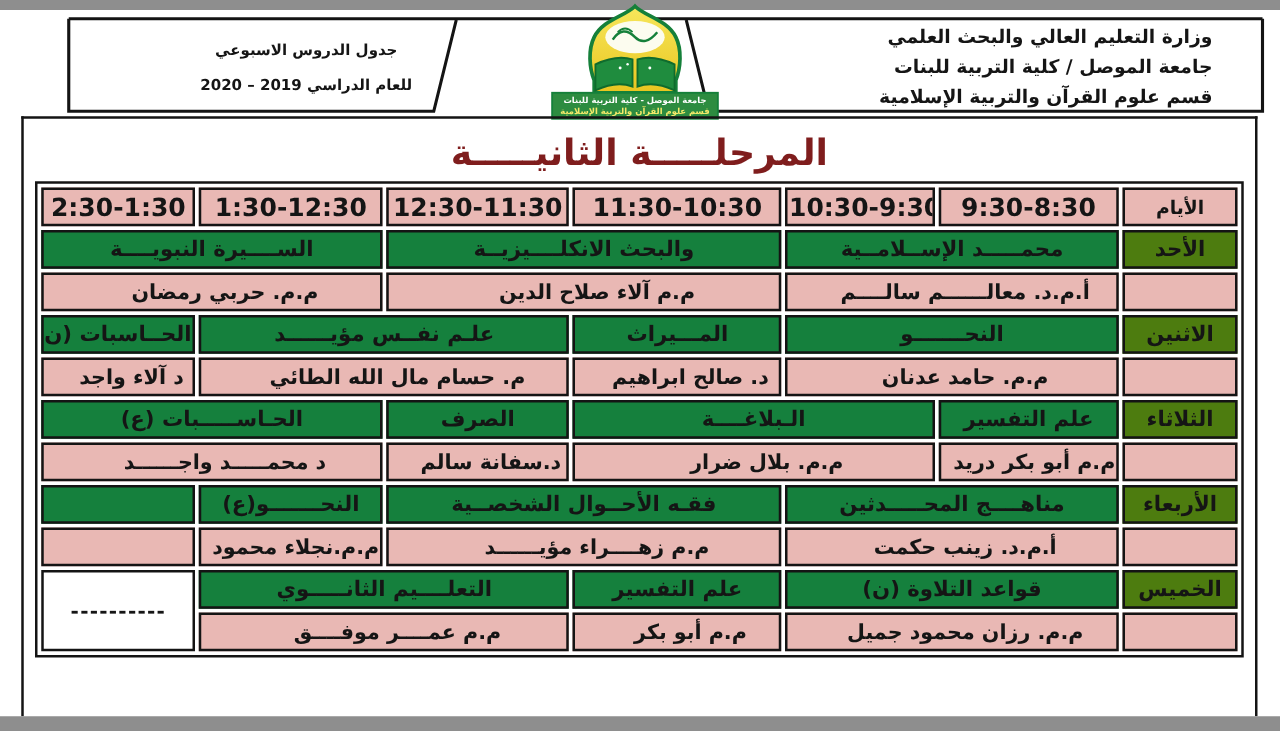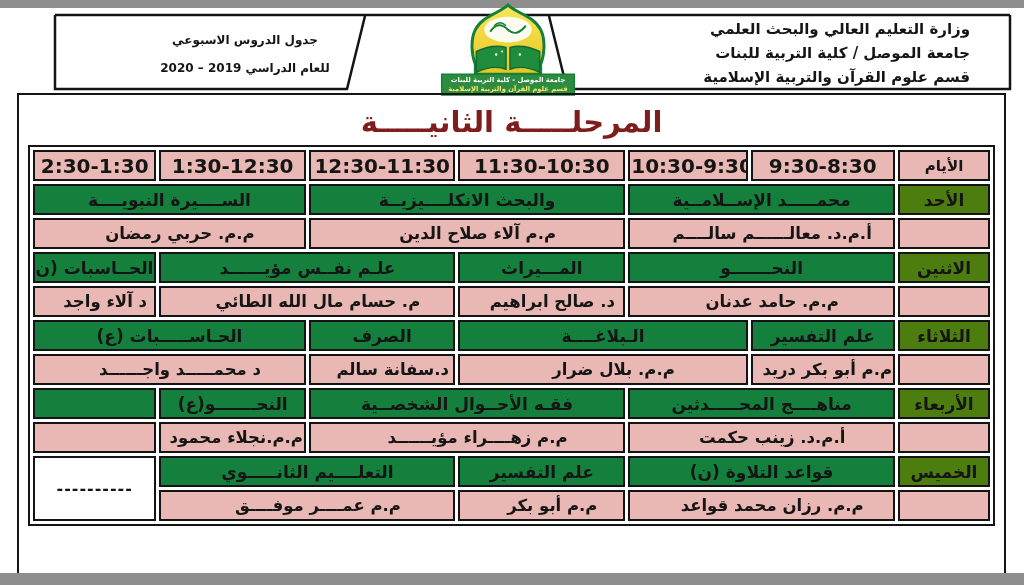--- a/index.html
+++ b/index.html
@@ -161,21 +161,21 @@
           </tr>
           <tr>
             <td class="day-cell">الخميس</td>
             <td class="subject-cell" colspan="2">قواعد التلاوة (ن)</td>
             <td class="subject-cell" colspan="1">علم التفسير</td>
             <td class="subject-cell" colspan="2">التعلــــيم الثانـــــوي</td>
             <td class="dashes-cell" colspan="1" rowspan="2">----------</td>
           </tr>
           <tr>
             <td class="day-empty-cell"></td>
-            <td class="teacher-cell" colspan="2">م.م. رزان محمد قواعد</td>
+            <td class="teacher-cell" colspan="2">م.م. رزان محمود جميل</td>
             <td class="teacher-cell" colspan="1">م.م أبو بكر</td>
             <td class="teacher-cell" colspan="2">م.م عمــــر موفــــق</td>
           </tr>
         </tbody>
     </table>
   </div>
 
   <div class="strip strip-bottom"></div>
 </div>
 

